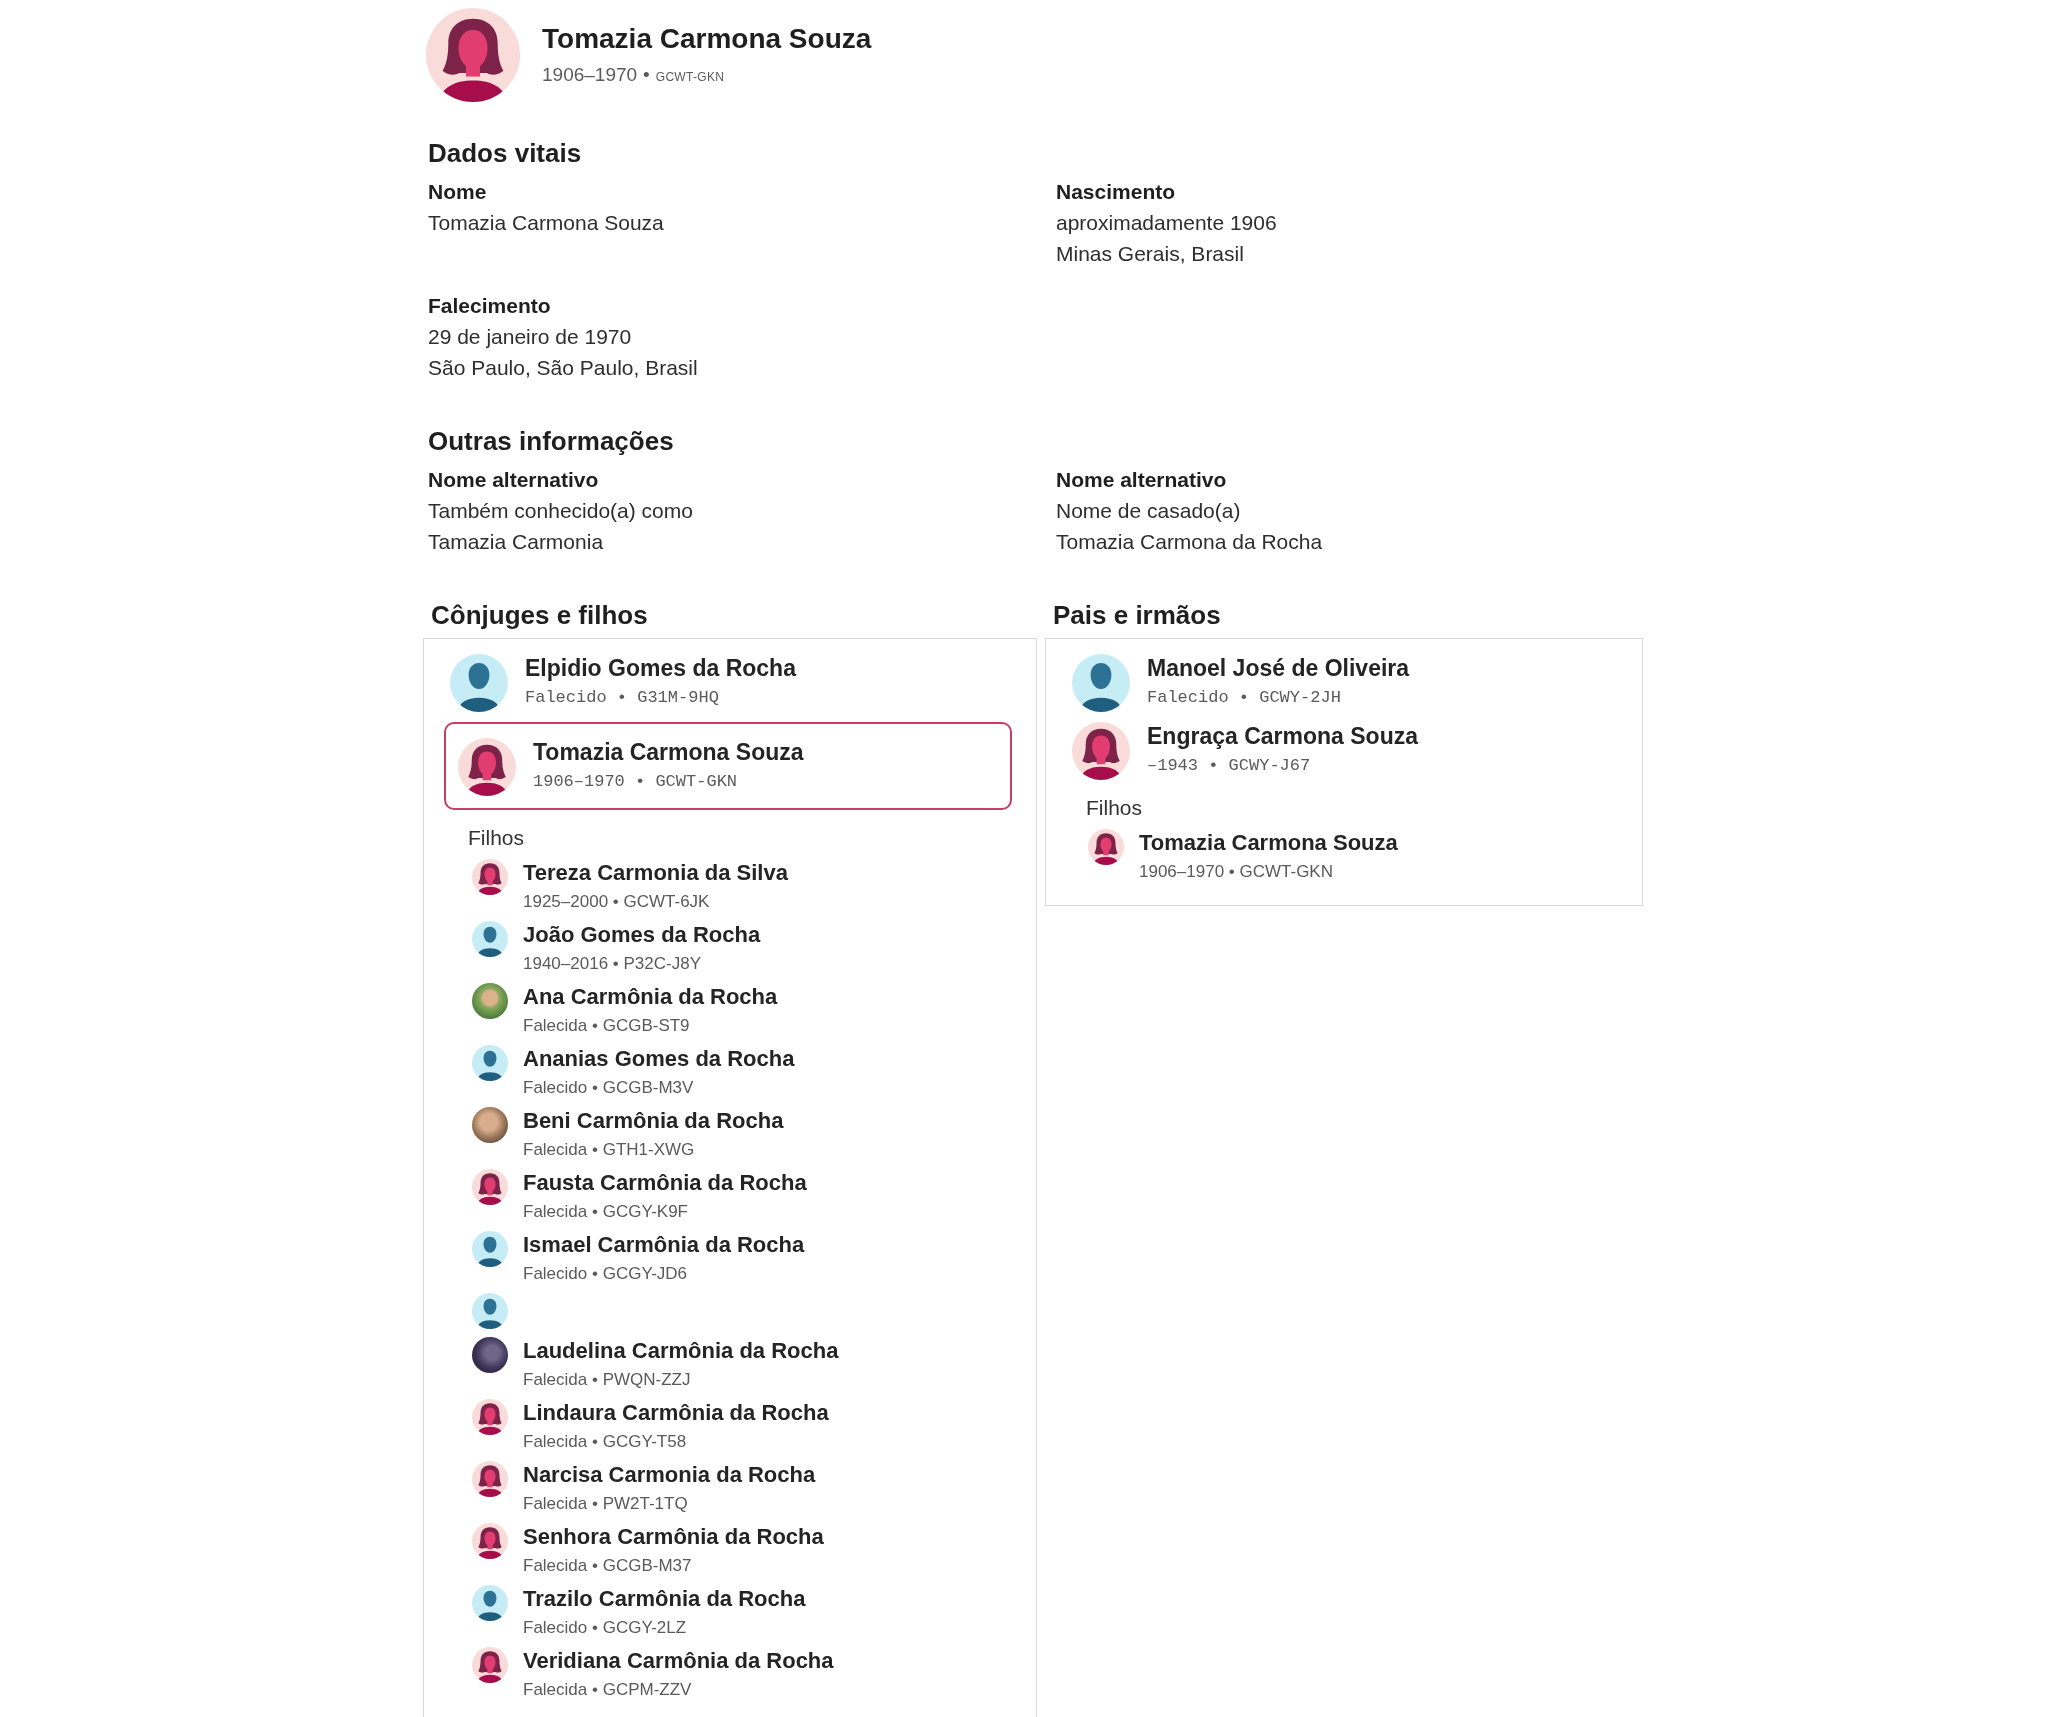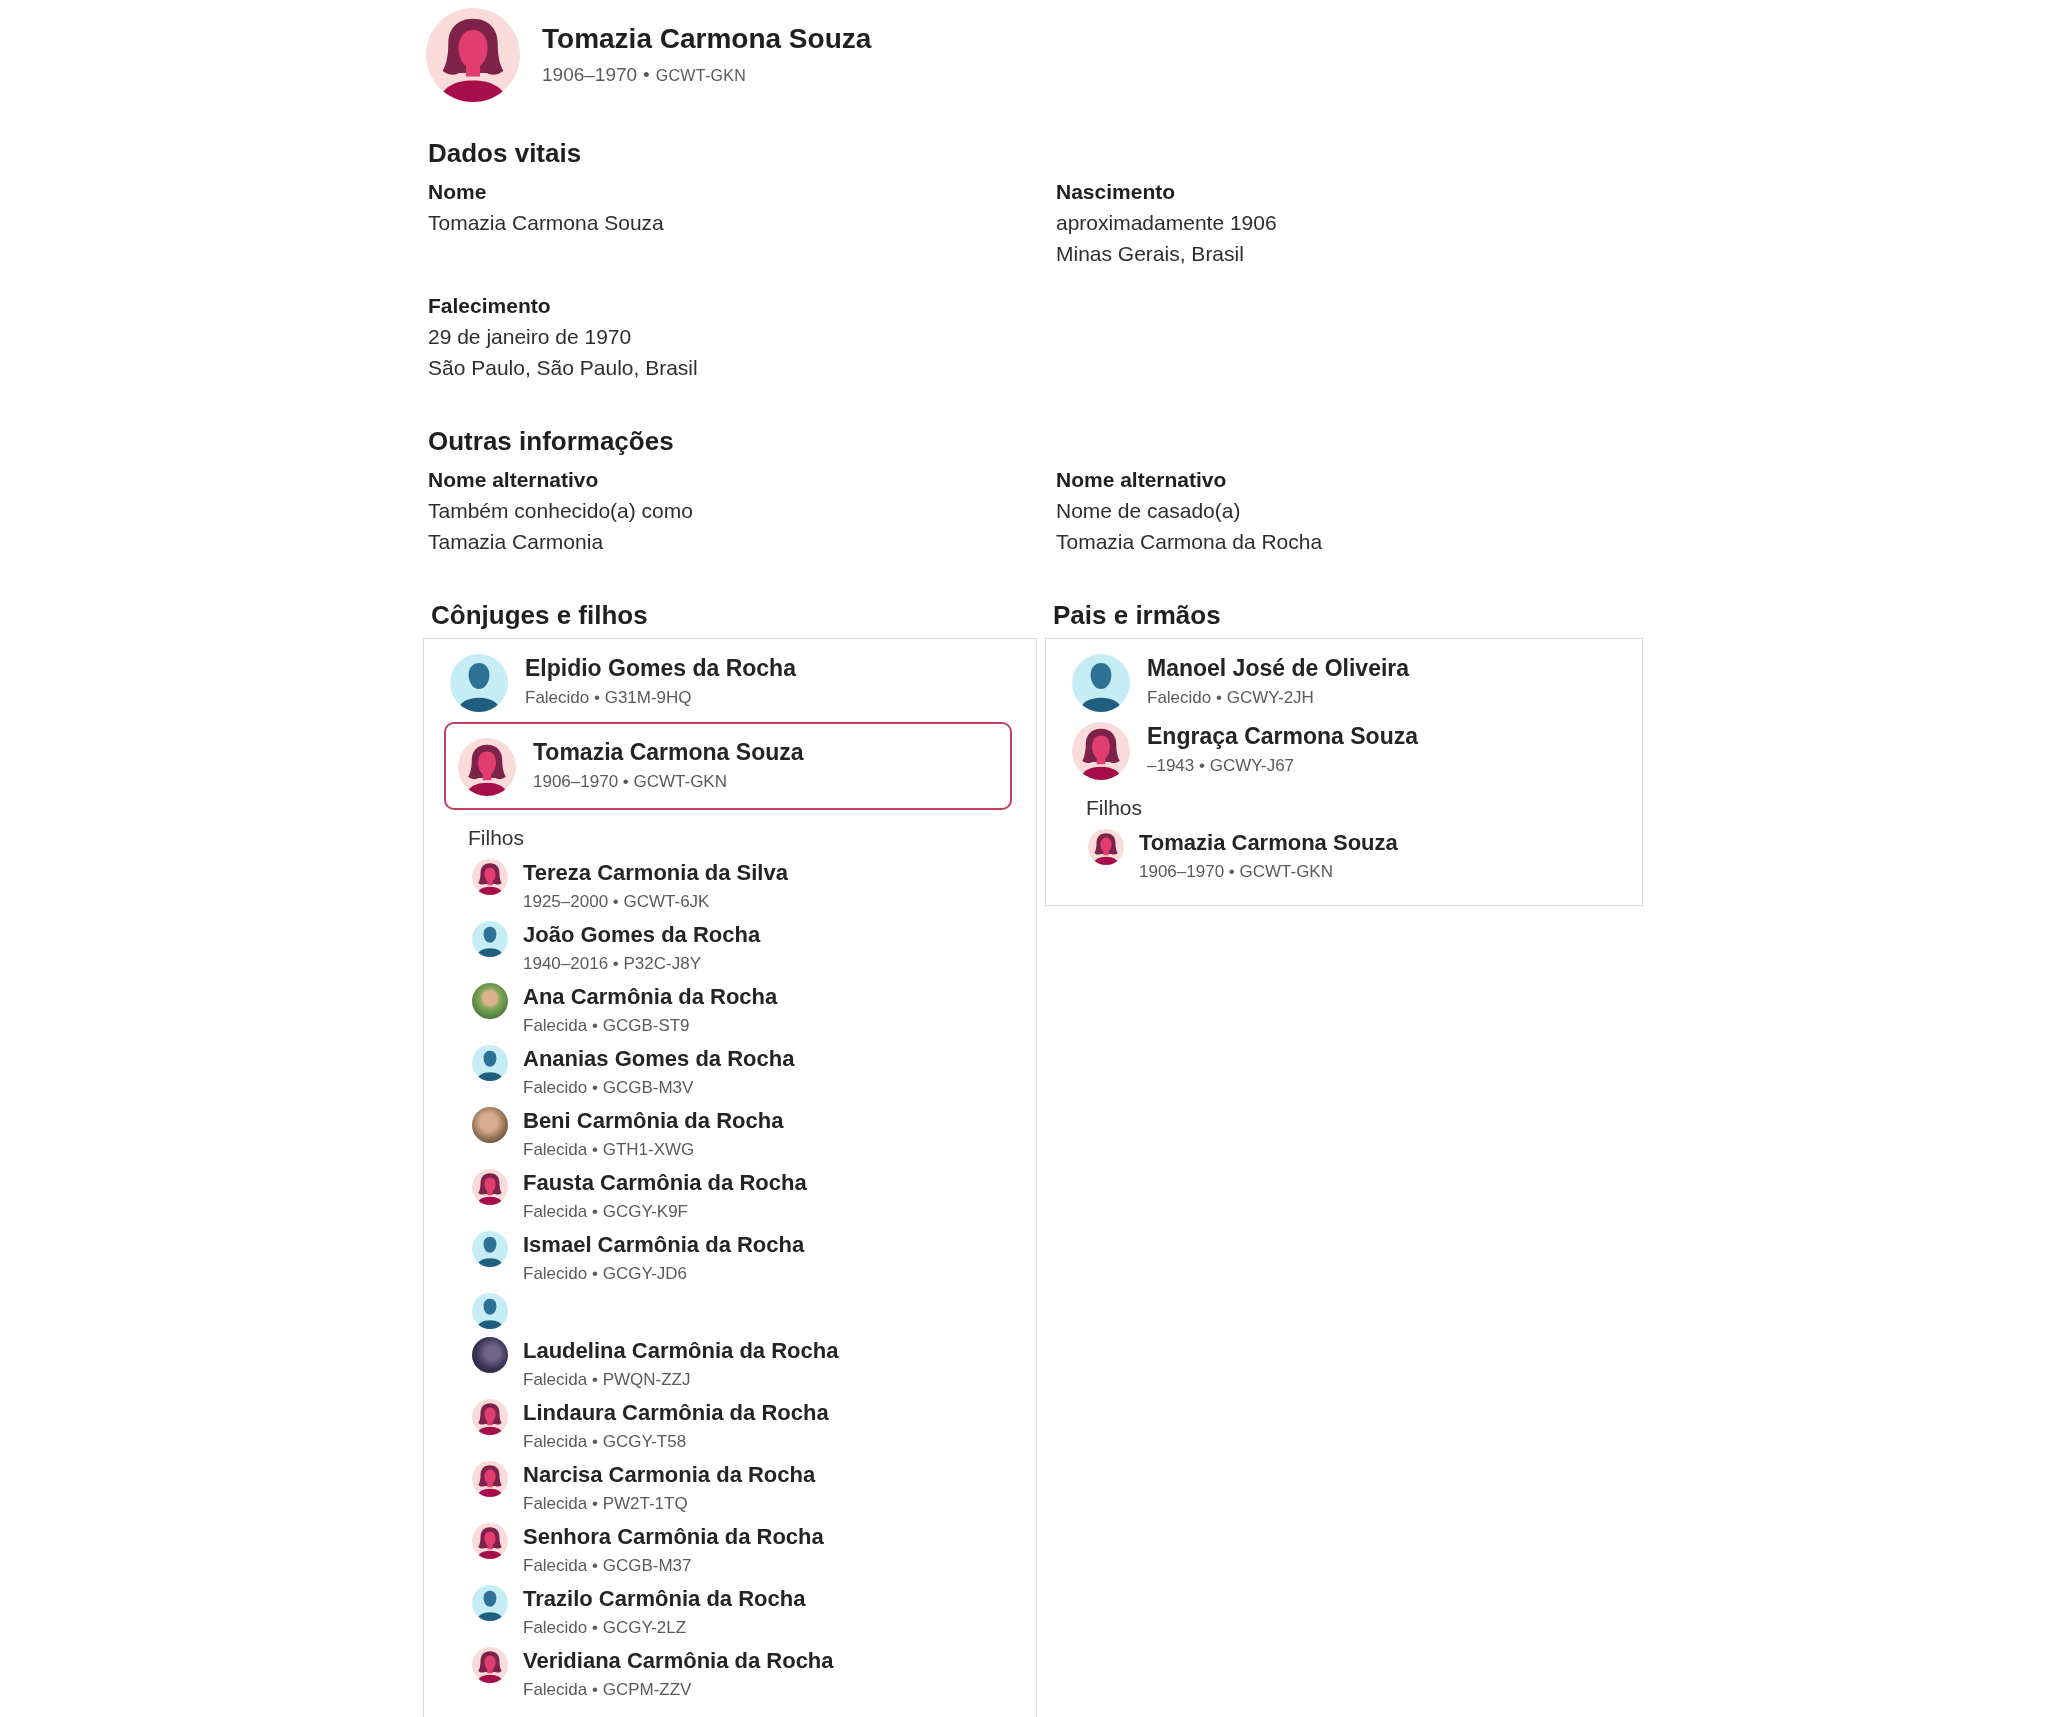--- a/index.html
+++ b/index.html
@@ -5,39 +5,39 @@
   html,body{margin:0;padding:0;background:#fff;}
   body{font-family:"Liberation Sans","DejaVu Sans",sans-serif;color:#222;}
   .page{position:relative;width:2048px;height:1717px;background:#fff;overflow:hidden;}
   .content{position:absolute;left:426px;top:8px;width:1220px;}
 
   
   .profile-header{display:flex;align-items:center;gap:22px;}
   .h-avatar{width:94px;height:94px;flex:none;}
   .h-text h1{margin:0 0 7px 0;font-size:28px;line-height:34px;font-weight:700;color:#1f1f1f;}
   .h-sub{font-size:19px;line-height:24px;color:#5a5a5a;}
-  .h-sub .pid{font-size:16px;letter-spacing:.3px;}
+  .h-sub .pid{font-size:12px;letter-spacing:.3px;}
   .h-sub .dot{margin:0 6px;}
 
   
   .sec-title{font-size:26px;line-height:34px;font-weight:700;color:#1f1f1f;margin:34px 0 7px 2px;}
   .fields{display:grid;grid-template-columns:628px 1fr;row-gap:22px;margin-left:2px;}
   .f-label{font-size:21px;line-height:30px;font-weight:700;color:#1f1f1f;}
   .f-line{font-size:21px;line-height:31px;color:#2e2e2e;}
 
   
   .columns{display:grid;grid-template-columns:614px 598px;column-gap:8px;margin-top:41px;margin-left:-3px;}
   .columns .sec-title{margin:0 0 6px 8px;}
   .card{border:1px solid #d9d9d9;border-radius:0;background:#fff;padding:15px 14px 14px 26px;}
 
   .person-row{display:flex;gap:17px;margin:0 0 10px 0;align-items:flex-start;}
   .av58{width:58px;height:58px;flex:none;}
   .av36{width:36px;height:36px;flex:none;}
   .p-name{font-size:23px;line-height:29px;font-weight:700;color:#242424;}
-  .p-detail{font-size:17px;line-height:24px;color:#5a5a5a;margin-top:3px;}
+  .p-detail{font-size:17px;line-height:24px;color:#5a5a5a;margin-top:3px;font-family:Liberation Mono, monospace;}
 
   .selected-box{border:2px solid #c73e62;border-radius:10px;padding:14px 12px 12px 12px;margin:10px 10px 12px -6px;}
   .selected-box .person-row{margin:0;}
 
   .children-label{font-size:21px;line-height:30px;color:#333;margin:13px 0 6px 18px;}
   .child-row{display:flex;gap:15px;margin:0 0 8px 22px;align-items:flex-start;}
   .parents-card .children-label{margin-left:14px;}
   .parents-card .child-row{margin-left:16px;}
   .c-name{font-size:22px;line-height:27px;font-weight:700;color:#242424;}
   .c-detail{font-size:17px;line-height:23px;color:#5a5a5a;margin-top:4px;}

